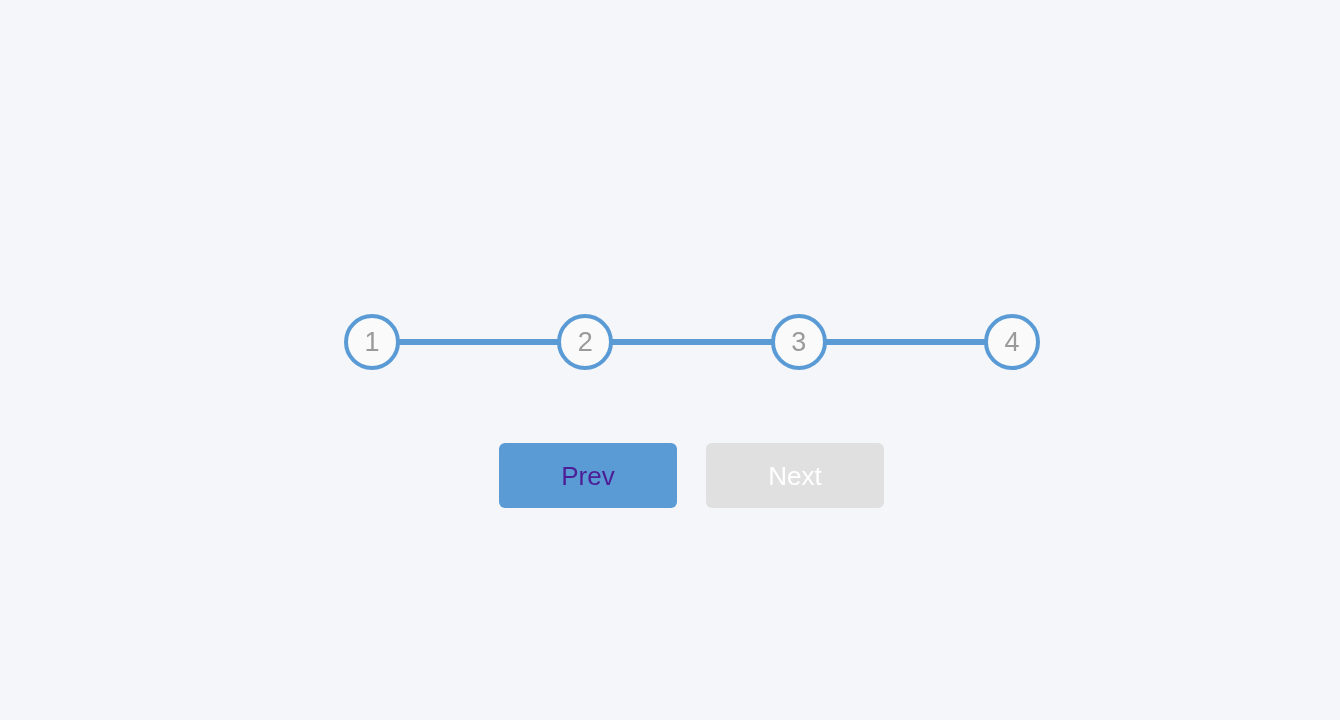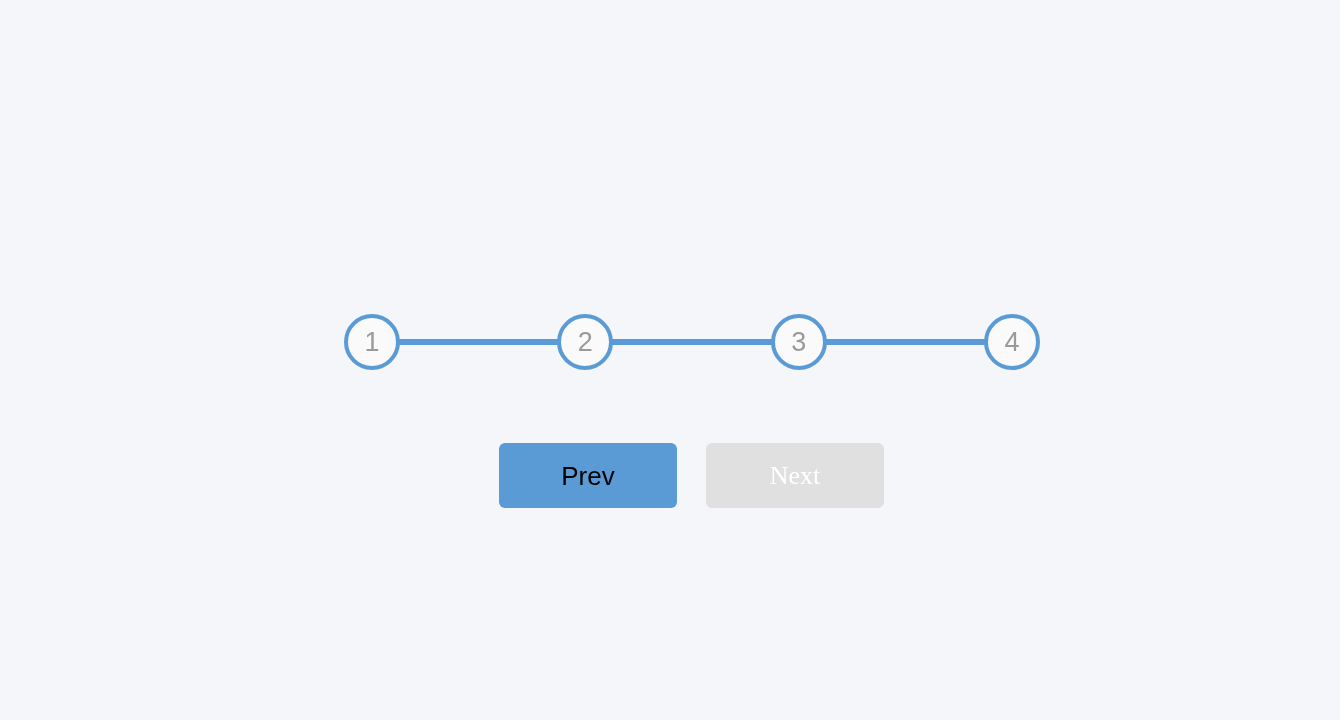--- a/index.html
+++ b/index.html
@@ -83,37 +83,36 @@
 
   .wizard-button {
     width: 178px;
     height: 65px;
     box-sizing: border-box;
     border: none;
     border-radius: 6px;
     font-family: "Liberation Sans", sans-serif;
     font-size: 26px;
     line-height: 1;
-    color: #000000;
+    color: #4c1d95;
     padding: 0;
     display: flex;
     align-items: center;
     justify-content: center;
   }
 
   .wizard-button.primary {
     background: #5b9bd5;
     cursor: pointer;
   }
 
   .wizard-button.disabled {
     background: #e0e0e0;
     color: #ffffff;
     cursor: default;
-    font-family: Liberation Serif, serif;
   }
 </style>
 </head>
 <body>
 
 <div id="wizard">
 
   <div id="stepper">
 
     <div class="step-node">

